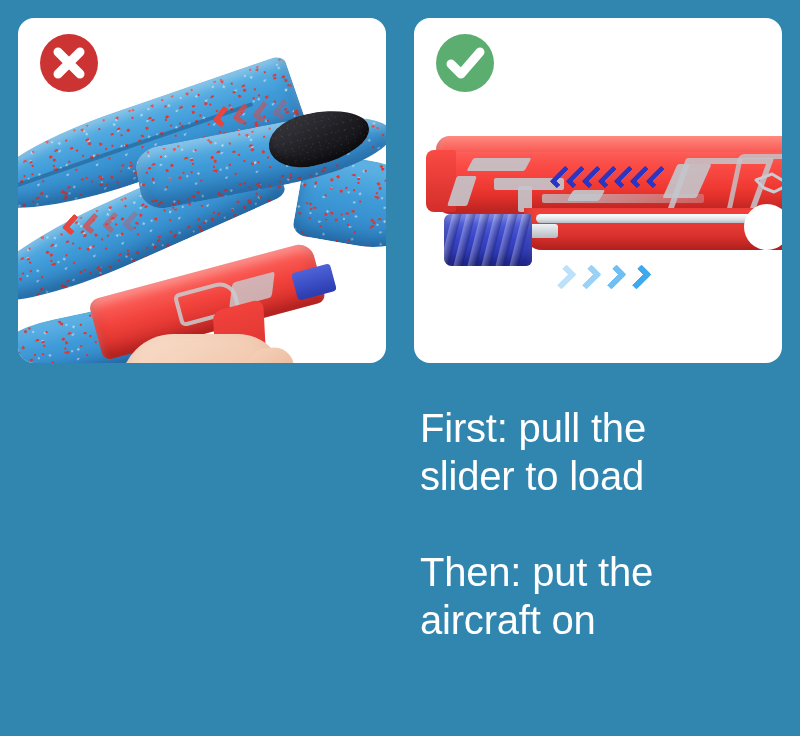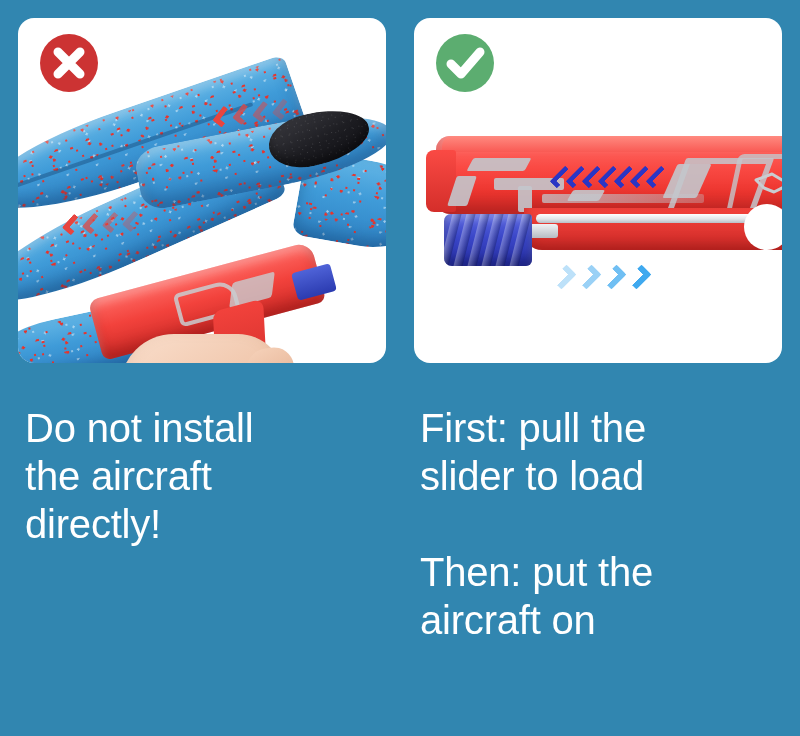--- a/index.html
+++ b/index.html
@@ -412,25 +412,20 @@
     <div class="badge check">
       <svg width="58" height="58" viewBox="0 0 58 58">
         <path d="M15 30 L25 40 L44 18" fill="none" stroke="#ffffff" stroke-width="9" stroke-linecap="round" stroke-linejoin="round"></path>
       </svg>
     </div>
   </div>
 </div>
 
 <div class="captions">
 
-  <div class="caption-col left">
-    <div class="caption-block" id="caption-left-1">Do not install
-the aircraft
-directly!</div>
-  </div>
 
   <div class="caption-col right">
     <div class="caption-block" id="caption-right-1">First: pull the
 slider to load</div>
     <div class="caption-block" id="caption-right-2">Then: put the
 aircraft on</div>
   </div>
 </div>
 
 </body></html>

